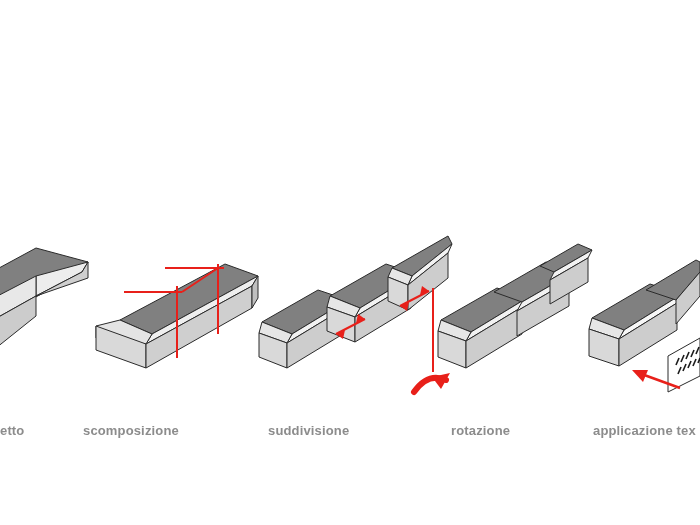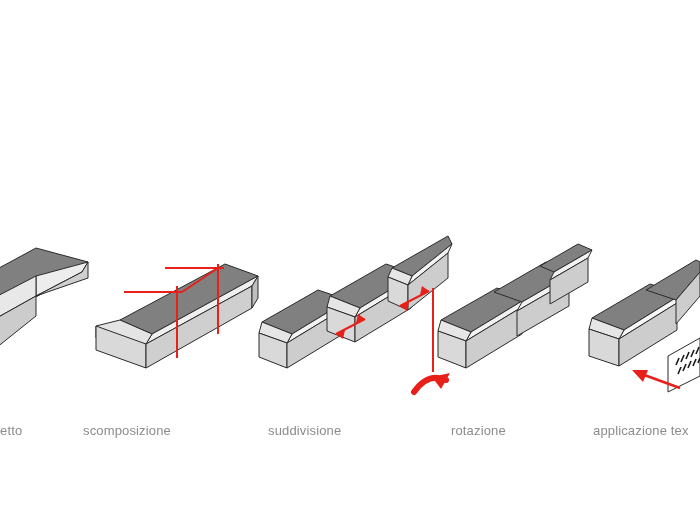--- a/index.html
+++ b/index.html
@@ -9,20 +9,21 @@
     background:#ffffff;
     font-family:"Liberation Sans", sans-serif;
     overflow:hidden;
     position:relative;
   }
   #stage{
     position:absolute;
     left:0;top:0;
     width:700px;height:525px;
     overflow:hidden;
+    font-weight:bold;
   }
   svg#diagram{display:block;width:700px;height:525px;}
 
   .lbl{
     font-family:"Liberation Sans", sans-serif;
     font-size:13px;
     fill:#8c8c8c;
     letter-spacing:0.15px;
   }
 </style>

